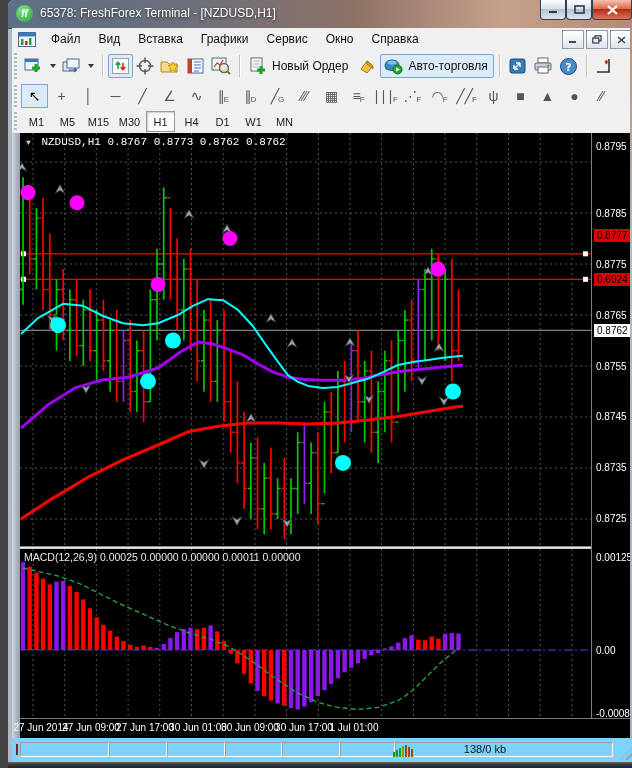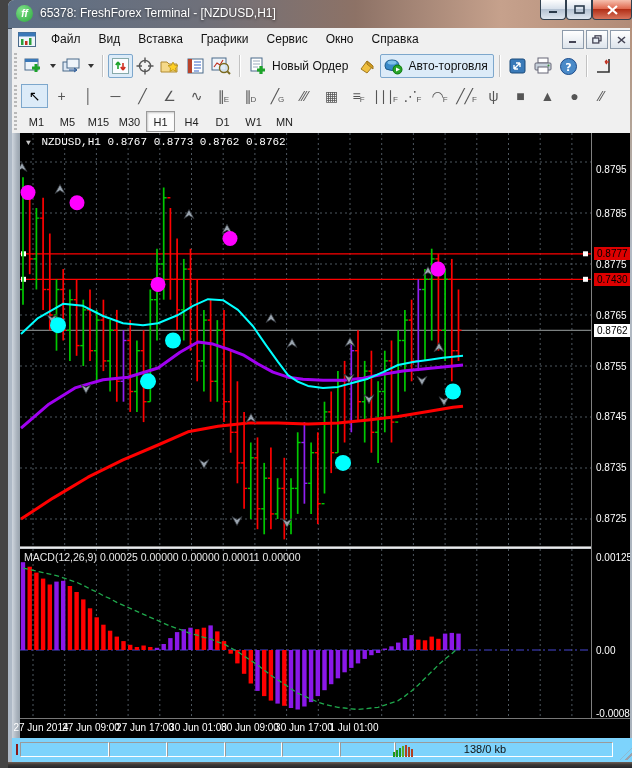--- a/index.html
+++ b/index.html
@@ -714,25 +714,25 @@
   <div id="time-axis">
       <div class="tl" style="left: 21px;">27 Jun 2014</div>
       <div class="tl" style="left: 71px;">27 Jun 09:00</div>
       <div class="tl" style="left: 125px;">27 Jun 17:00</div>
       <div class="tl" style="left: 178px;">30 Jun 01:00</div>
       <div class="tl" style="left: 230px;">30 Jun 09:00</div>
       <div class="tl" style="left: 284px; text-align: center;">30 Jun 17:00</div>
       <div class="tl" style="left: 334px;">1 Jul 01:00</div>
     </div>
   <div id="axis-strip">
-      <div class="pl plain" style="top: 30px;">0.8795</div>
+      <div class="pl plain" style="top: 7px;">0.8795</div>
       <div class="pl plain" style="top: 74px;">0.8785</div>
-      <div class="pl level" style="top: 114px;">0.8777</div>
+      <div class="pl level" style="top: 96px;">0.8777</div>
       <div class="pl plain" style="top: 125px;">0.8775</div>
-      <div class="pl level" style="top: 140px;">0.7430</div>
+      <div class="pl level" style="top: 140px;">0.6024</div>
       <div class="pl plain" style="top: 176px;">0.8765</div>
       <div class="pl current" style="top: 191px;">0.8762</div>
       <div class="pl plain" style="top: 227px;">0.8755</div>
       <div class="pl plain" style="top: 277px;">0.8745</div>
       <div class="pl plain" style="top: 328px;">0.8735</div>
       <div class="pl plain" style="top: 379px;">0.8725</div>
       <div class="pl plain" style="top: 418px;">0.00125</div>
       <div class="pl plain" style="top: 511px;">0.00</div>
       <div class="pl plain" style="top: 574px;">-0.00085</div>
     </div>

